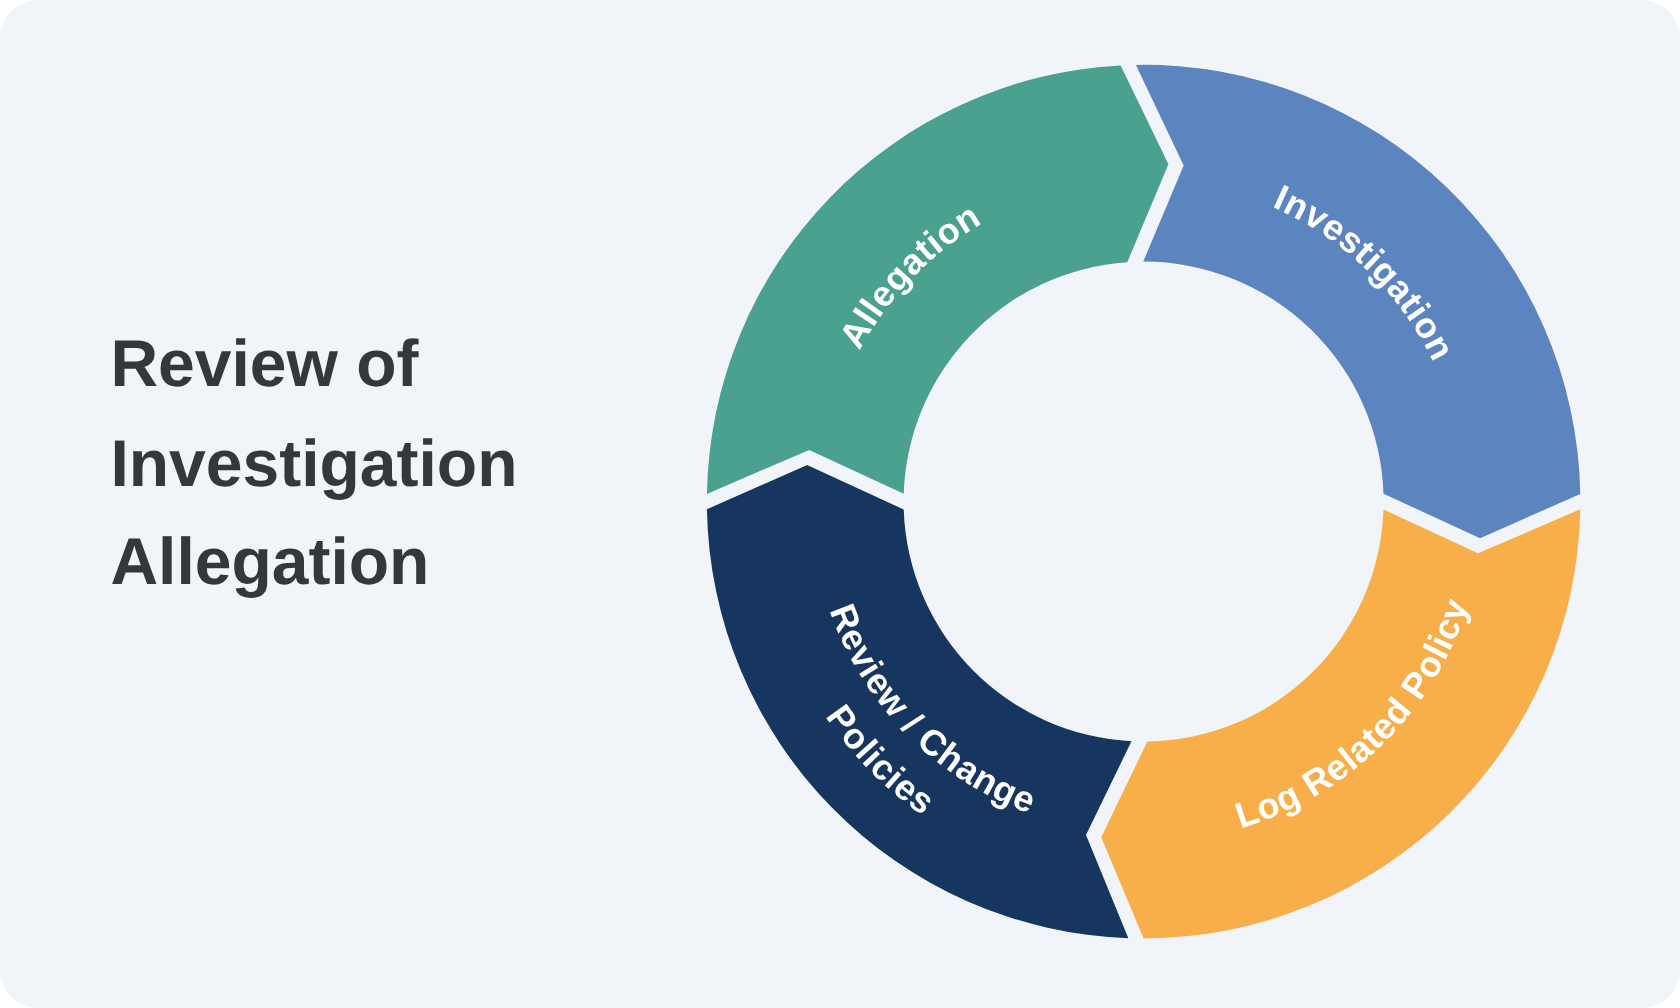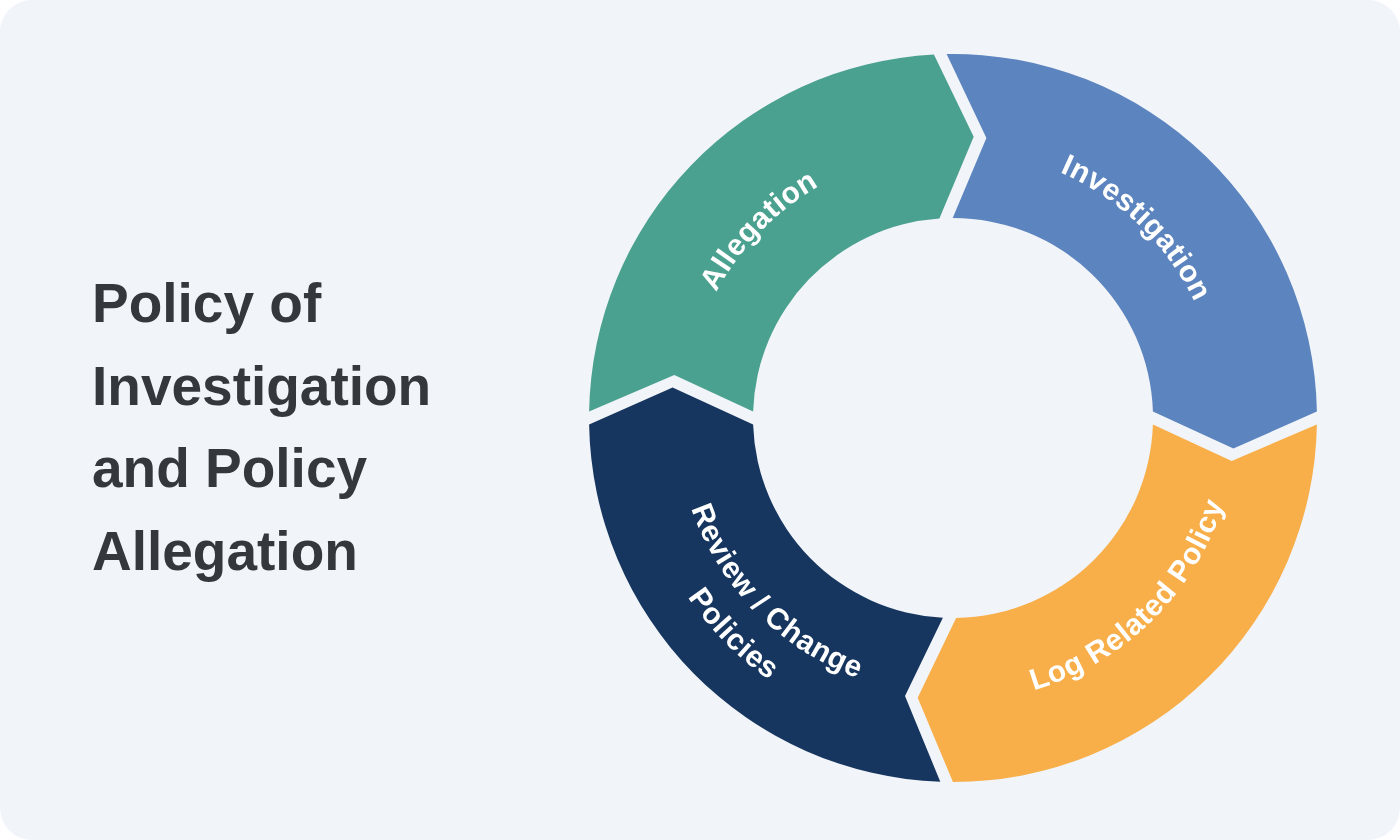--- a/index.html
+++ b/index.html
@@ -71,19 +71,18 @@
     <text class="arc-label" text-anchor="middle" fill="#FFFFFF">
       <textPath href="#arc-review-line1" xlink:href="#arc-review-line1" startOffset="50%">Review / Change</textPath>
     </text>
 
     <text class="arc-label" text-anchor="middle" fill="#FFFFFF">
       <textPath href="#arc-review-line2" xlink:href="#arc-review-line2" startOffset="50%">Policies</textPath>
     </text>
   </svg>
 
   <div class="title-block">
-    <div class="title-line">Policy of</div>
+    <div class="title-line">Review of</div>
     <div class="title-line">Investigation</div>
-    <div class="title-line">and Policy</div>
     <div class="title-line">Allegation</div>
   </div>
 
 </div>
 
 </body></html>

